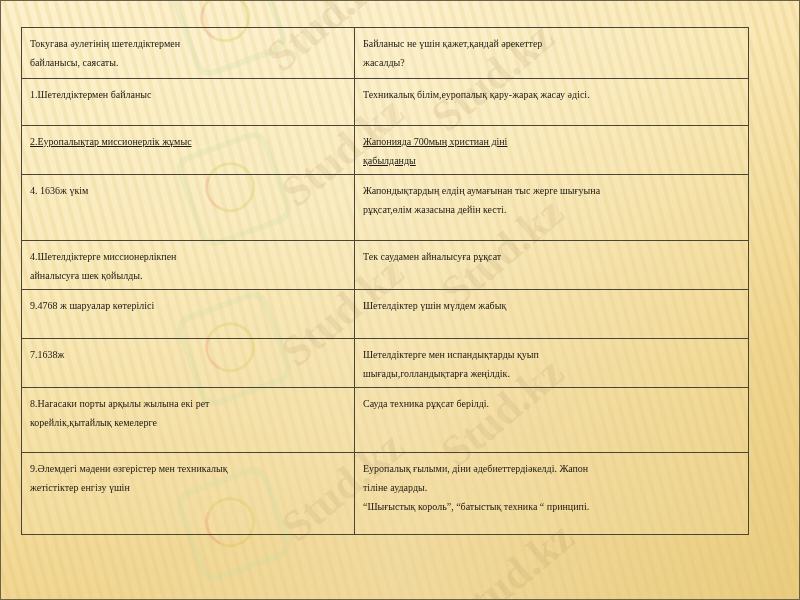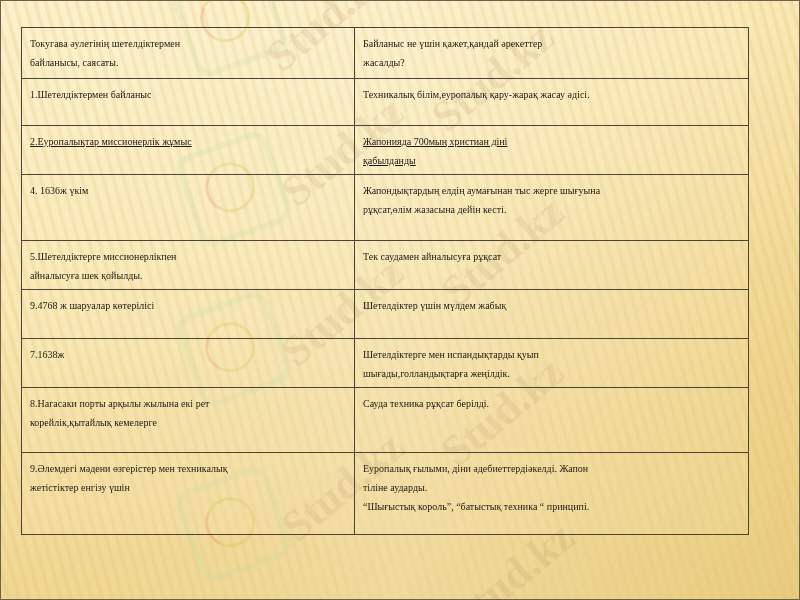--- a/index.html
+++ b/index.html
@@ -149,21 +149,21 @@
           <span class="line">4. 1636ж  үкім</span>
         </td>
         <td class="c2">
           <span class="line">Жапондықтардың елдің аумағынан тыс  жерге шығуына</span>
           <span class="line">рұқсат,өлім жазасына дейін кесті.</span>
         </td>
       </tr>
 
       <tr style="height:47px;">
         <td class="c1">
-          <span class="line">5.Шетелдіктерге миссионерлікпен</span>
+          <span class="line">4.Шетелдіктерге миссионерлікпен</span>
           <span class="line">айналысуға шек қойылды.</span>
         </td>
         <td class="c2">
           <span class="line">Тек саудамен айналысуға рұқсат</span>
         </td>
       </tr>
 
       <tr style="height:49px;">
         <td class="c1">
           <span class="line">9.4768 ж шаруалар көтерілісі</span>

